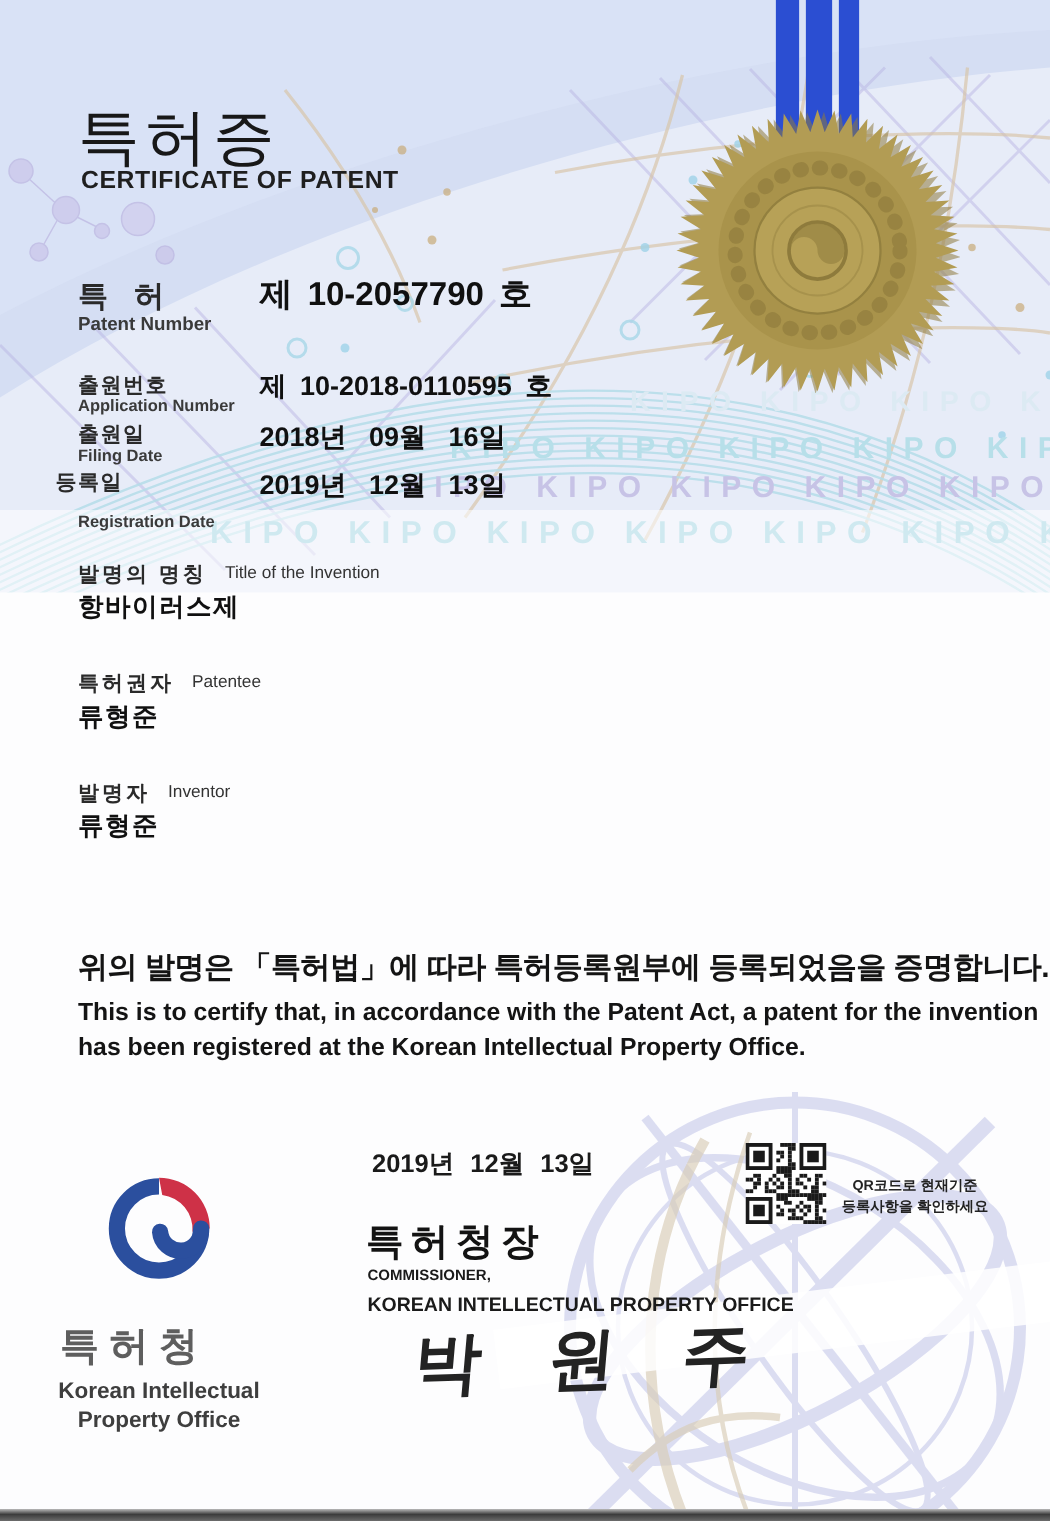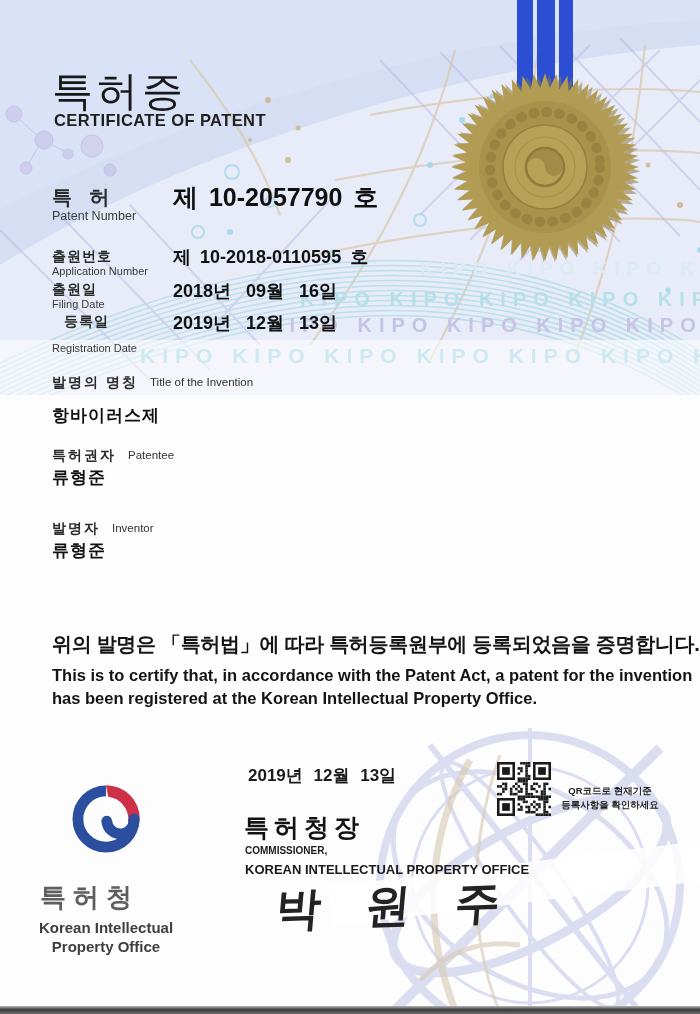--- a/index.html
+++ b/index.html
@@ -32,44 +32,44 @@
   #seal{left:450px;top:72px;z-index:3;}
   #logo-symbol{left:70px;top:783px;z-index:4;}
   #qr{left:497px;top:762px;z-index:4;}
 
   .txt{position:absolute;z-index:5;color:#1c1c1c;white-space:nowrap;}
 
   .title-ko{left:52px;top:64px;font-size:41px;font-weight:400;letter-spacing:4px;color:#181818;}
   .title-en{left:54px;top:111px;font-size:16.5px;font-weight:700;letter-spacing:.4px;color:#1f1f1f;}
 
   .lbl-ko{font-weight:700;color:#2a2a2a;}
-  .lbl-en{font-weight:400;color:#3a3a3a;}
+  .lbl-en{font-weight:700;color:#3a3a3a;}
   .val{font-weight:700;color:#101010;word-spacing:4px;}
   .val.dateval{word-spacing:10px;}
 
   #f0-ko{left:52px;top:184px;font-size:20px;letter-spacing:6px;}
   #f0-en{left:52px;top:209px;font-size:12.5px;}
-  #f0-val{left:173px;top:181px;font-size:25px;text-align:center;}
+  #f0-val{left:173px;top:181px;font-size:22px;text-align:center;}
 
   #f1-ko{left:52px;top:248px;font-size:14px;letter-spacing:1px;}
   #f1-en{left:52px;top:265px;font-size:11px;}
   #f1-val{left:173px;top:245px;font-size:18px;}
 
   #f2-ko{left:52px;top:281px;font-size:14px;letter-spacing:1px;}
   #f2-en{left:52px;top:298px;font-size:11px;}
   #f2-val{left:173px;top:279px;font-size:18px;}
 
-  #f3-ko{left:64px;top:313px;font-size:14px;letter-spacing:1px;}
+  #f3-ko{left:37px;top:313px;font-size:14px;letter-spacing:1px;}
   #f3-en{left:52px;top:330px;font-size:11px;margin-top:12px;}
   #f3-val{left:173px;top:311px;font-size:18px;}
 
   .sec-ko{font-size:14px;letter-spacing:2px;}
   .sec-en{font-size:11.5px;font-weight:400;color:#333;}
   .sec-val{font-size:17px;letter-spacing:1px;}
-  #s0-ko{left:52px;top:374px;} #s0-en{left:150px;top:376px;} #s0-val{left:52px;top:404px;}
+  #s0-ko{left:52px;top:374px;} #s0-en{left:150px;top:376px;} #s0-val{left:52px;top:393px;}
   #s1-ko{left:52px;top:447px;} #s1-en{left:128px;top:449px;} #s1-val{left:52px;top:466px;}
   #s2-ko{left:52px;top:520px;} #s2-en{left:112px;top:522px;} #s2-val{left:52px;top:539px;}
 
   #stmt-ko{left:52px;top:631px;font-size:20px;font-weight:700;letter-spacing:-.3px;color:#141414;}
   #stmt-en1{left:52px;top:666px;font-size:16.5px;font-weight:700;color:#141414;}
   #stmt-en2{left:52px;top:689px;font-size:16.5px;font-weight:700;color:#141414;text-align:center;}
 
   #issue-date{left:248px;top:764px;font-size:17px;font-weight:600;word-spacing:6px;color:#1a1a1a;}
   #qr-cap{left:552px;top:784px;z-index:5;width:116px;text-align:center;font-size:9.5px;font-weight:700;
           color:#222;line-height:14px;white-space:normal;}

